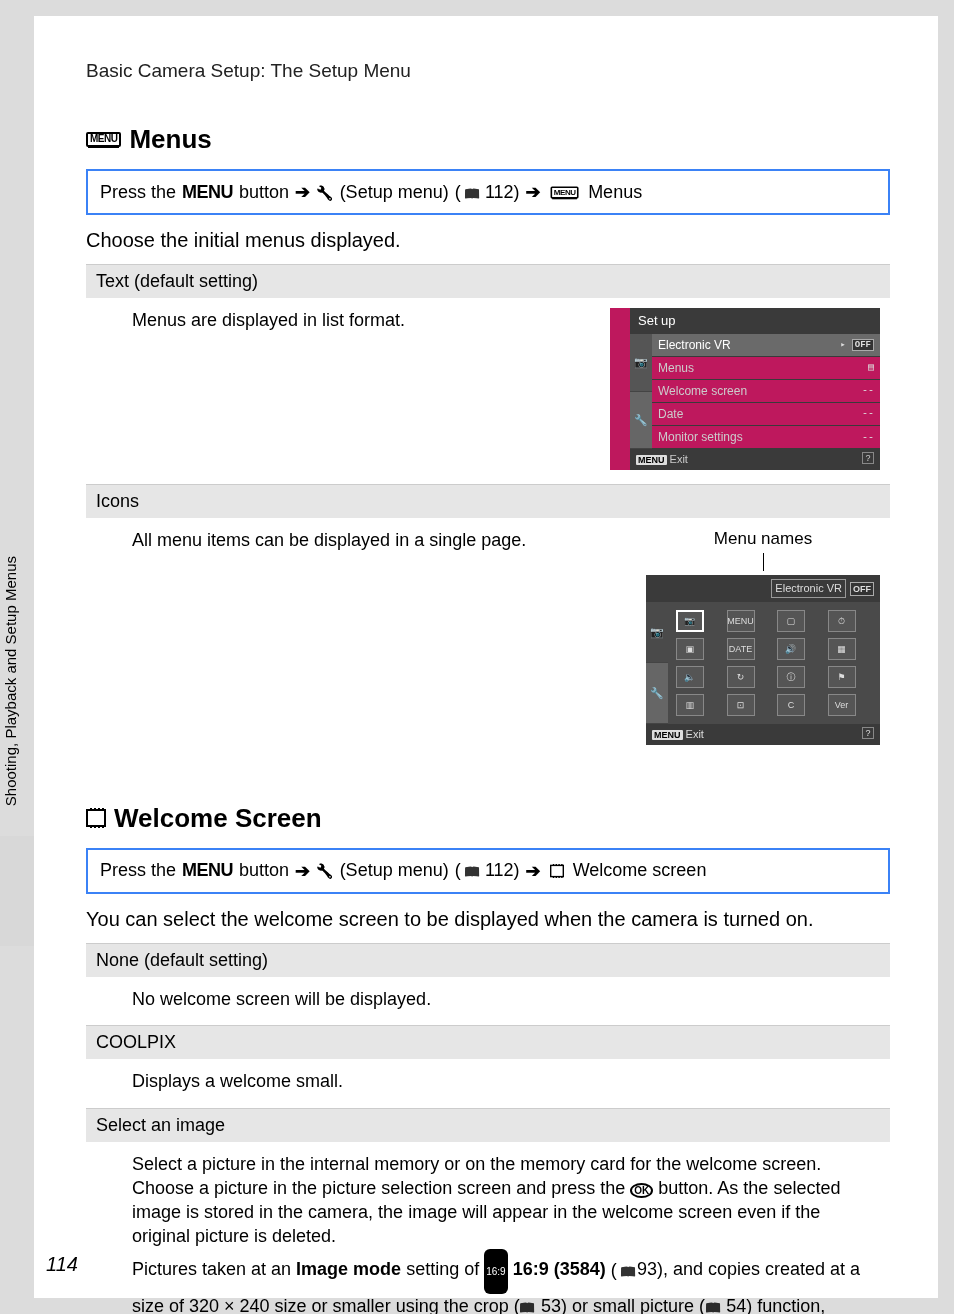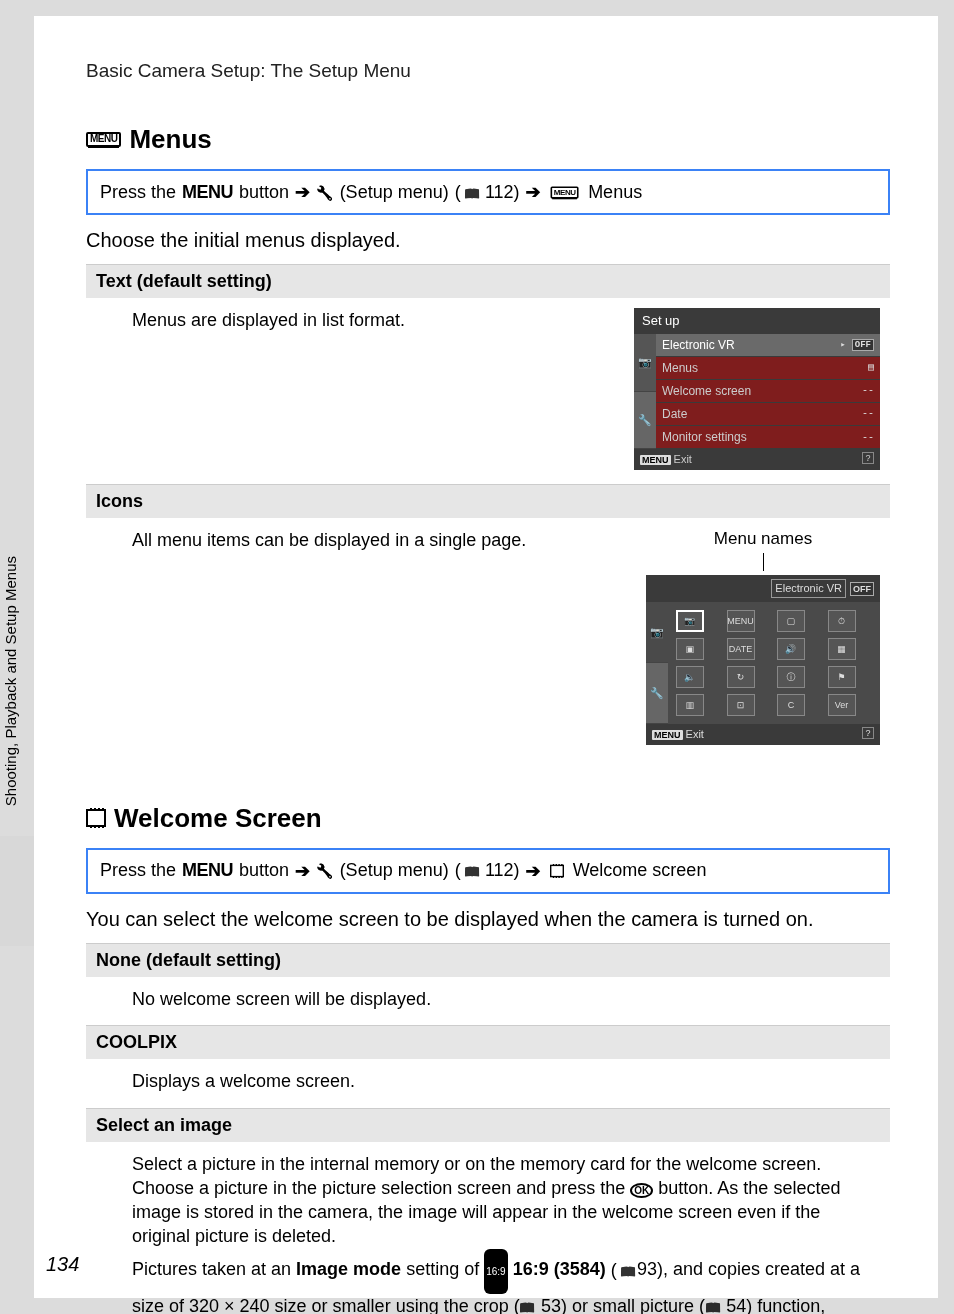--- a/index.html
+++ b/index.html
@@ -45,33 +45,33 @@
   .nav-box {
     border: 2px solid #3b82f6; padding: 10px 12px;
     font-size: 18px; margin-bottom: 14px;
     display:flex;align-items:center;gap:6px;flex-wrap:wrap;
   }
   .nav-box .menu-word{font-family:Arial Narrow,Arial;font-weight:bold;letter-spacing:-0.5px;}
   .intro { font-size: 20px; margin-bottom: 12px; }
   .opt-header {
     background: #e6e6e6; font-size: 18px; padding: 6px 10px;
     border-top:1px solid #ccc;
-    font-weight:bold;
   }
   .opt-body {
     font-size: 18px; line-height:1.35;
     padding: 10px 10px 14px 46px;
     display:flex; gap:15px; align-items:flex-start;
   }
   .opt-body.col { display:block; padding-right:20px; }
   .opt-text{flex:1;}
 
   .lcd {
-    width: 246px; background:#7f1d1d; color:#ccc; font-size:12px;
+    width: 270px; background:#be185d; color:#ccc; font-size:12px;
     font-family: Arial,sans-serif;
+    padding-left: 20px;
   }
   .lcd-title{background:#3a3a3a;color:#fff;font-size:13px;padding:4px 8px;}
   .lcd-row{display:flex;align-items:stretch;}
   .lcd-tabcol{width:22px;background:#555;display:flex;flex-direction:column;}
   .lcd-tab{flex:1;display:flex;align-items:center;justify-content:center;border-bottom:1px solid #444;font-size:11px;}
   .lcd-tab.sel{background:#666;}
   .lcd-list{flex:1;}
   .lcd-item{
     display:flex;justify-content:space-between;align-items:center;
     padding:3px 6px;border-bottom:1px solid #3a3a3a;font-size:12px;
@@ -242,28 +242,28 @@
       <span class="welcome-icon" style="transform:scale(.7);"></span>
       <span>Welcome screen</span>
     </div>
 
     <div class="intro">You can select the welcome screen to be displayed when the camera is turned on.</div>
 
     <div class="opt-header">None (default setting)</div>
     <div class="opt-body col">No welcome screen will be displayed.</div>
 
     <div class="opt-header">COOLPIX</div>
-    <div class="opt-body col">Displays a welcome screen.</div>
+    <div class="opt-body col">Displays a welcome small.</div>
 
     <div class="opt-header">Select an image</div>
     <div class="opt-body col">
       <span>Select a picture in the internal memory or on the memory card for the welcome screen. Choose a picture in the picture selection screen and press the </span><span class="ok-icon">OK</span><span> button. As the selected image is stored in the camera, the image will appear in the welcome screen even if the original picture is deleted.</span><br>
       <span>Pictures taken at an </span><b>Image mode</b><span> setting of </span>
       <span class="ratio-icon">16:9</span>
       <b>16:9 (3584)</b>
       <span class="inline-icons"> (<span class="book-icon"></span> </span><span>93), and copies created at a size of 320 × 240 size or smaller using the crop (</span><span class="book-icon"></span> <span>53) or small picture (</span><span class="book-icon"></span> <span>54) function, cannot be used.</span>
     </div>
 
   </div>
 
   <div class="side-label">Shooting, Playback and Setup Menus</div>
-  <div class="page-num">134</div>
+  <div class="page-num">114</div>
 </div>
 
 </body></html>

